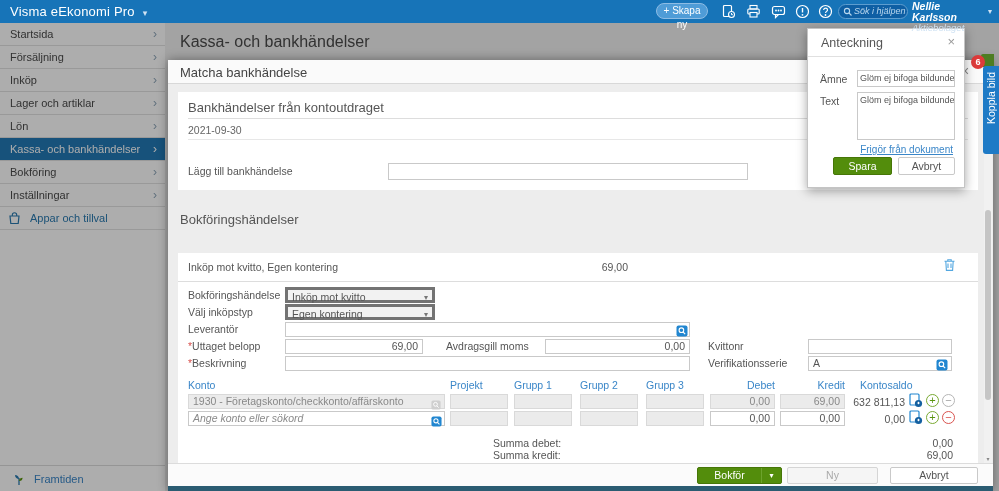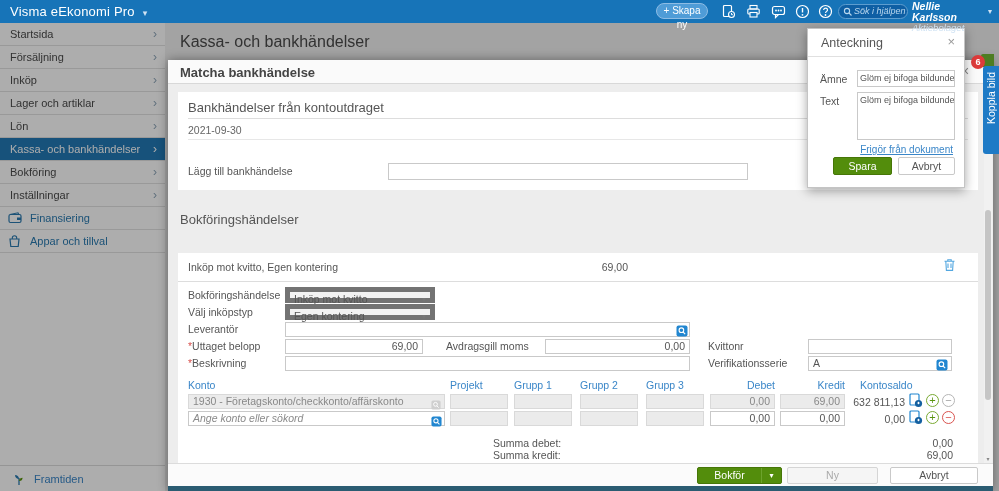--- a/index.html
+++ b/index.html
@@ -35,31 +35,31 @@
   
   .mainbg { position:absolute; left:165px; top:23px; width:834px; height:468px; background:#f0f0f0; z-index:1; }
   .page-title { position:absolute; left:15px; top:10px; font-size:16px; color:#4a4a4a; }
 
   
   .overlay { position:absolute; left:0; top:23px; width:999px; height:468px; background:rgba(0,0,0,.32); z-index:10; }
 
   
   .modal { position:absolute; left:168px; top:60px; width:825px; height:431px; background:#ededed; z-index:20; box-shadow:0 0 10px rgba(0,0,0,.4); }
   .modal-header { position:absolute; left:0; top:0; width:825px; height:24px; background:#fafafa; border-bottom:1px solid #d8d8d8; }
-  .modal-title { position:absolute; left:12px; top:5px; font-size:13px; color:#444;font-weight:bold; }
+  .modal-title { position:absolute; left:12px; top:5px; font-size:13px; color:#444; }
   .modal-x { position:absolute; left:793px; top:3px; font-size:14px; color:#888; cursor:pointer; }
   .panel { position:absolute; background:#fff; }
   .sec-title { font-size:13px; color:#555; }
   .hline { position:absolute; border-top:1px solid #ddd; }
   .lbl { position:absolute; font-size:10.5px; color:#555; line-height:15px; white-space:nowrap; }
   .req { color:#d9534f; }
   .inp { position:absolute; height:15px; background:#fff; border:1px solid #c9c9c9; font-size:10.5px; color:#555; line-height:13px; padding:0 4px; white-space:nowrap; overflow:hidden; cursor:text; }
   .inp.dis { background:#ebebeb; border-color:#d9d9d9; color:#888; cursor:default; }
   .inp.num { text-align:right; }
-  .sel { position:absolute; height:16px; background:#f2f2f2; border:5px solid #737373; font-size:10.5px; color:#555; line-height:14px; padding:0 14px 0 4px; cursor:pointer; }
+  .sel { position:absolute; height:16px; background:#f2f2f2; border:3px solid #737373; font-size:10.5px; color:#555; line-height:14px; padding:0 14px 0 4px; cursor:pointer; }
   .sel .chev { position:absolute; right:4px; top:1px; font-size:8px; color:#777; }
   .lookup { position:absolute; top:2px; cursor:pointer; }
   .th { position:absolute; font-size:10.5px; color:#3a86c8; cursor:pointer; white-space:nowrap; }
   .saldo { position:absolute; font-size:10.5px; color:#555; text-align:right; }
   .circle-btn { position:absolute; width:13px; height:13px; border-radius:50%; background:#fff; font-size:11px; line-height:11px; text-align:center; cursor:pointer; }
   .cb-green { border:1px solid #7aaa33; color:#5a9410; }
   .cb-grey  { border:1px solid #b5b5b5; color:#a0a0a0; }
   .cb-red   { border:1px solid #d9534f; color:#d9534f; }
   .sum-lbl { position:absolute; font-size:10.5px; color:#555; }
   .sum-val { position:absolute; font-size:10.5px; color:#555; width:175px; text-align:right; }
@@ -157,28 +157,20 @@
 
   <div class="sidebar">
     <div class="side-item"><span>Startsida</span><span class="chev">›</span></div>
     <div class="side-item"><span>Försäljning</span><span class="chev">›</span></div>
     <div class="side-item"><span>Inköp</span><span class="chev">›</span></div>
     <div class="side-item"><span>Lager och artiklar</span><span class="chev">›</span></div>
     <div class="side-item"><span>Lön</span><span class="chev">›</span></div>
     <div class="side-item selected"><span>Kassa- och bankhändelser</span><span class="chev">›</span></div>
     <div class="side-item"><span>Bokföring</span><span class="chev">›</span></div>
     <div class="side-item"><span>Inställningar</span><span class="chev">›</span></div>
-    <div class="side-tool">
-      <svg width="15" height="12" viewBox="0 0 15 12">
-          <rect x="1" y="2.5" width="12" height="8" rx="1.5" fill="none" stroke="#2a7ab0" stroke-width="1.2"></rect>
-          <path d="M2 2.5L10 .8l.8 1.7" fill="none" stroke="#2a7ab0" stroke-width="1.1"></path>
-          <rect x="9" y="5.5" width="4" height="2.5" fill="#2a7ab0"></rect>
-        </svg>
-      <span>Finansiering</span>
-    </div>
     <div class="side-tool">
       <svg width="13" height="13" viewBox="0 0 13 13">
           <path d="M2 4h9l-.8 7.5H2.8z" fill="none" stroke="#2a7ab0" stroke-width="1.2"></path>
           <path d="M4.3 4V3a2.2 2.2 0 014.4 0v1" fill="none" stroke="#2a7ab0" stroke-width="1.1"></path>
         </svg>
       <span>Appar och tillval</span>
     </div>
     <div class="side-footer">
       <svg width="14" height="13" viewBox="0 0 14 13">
           <path d="M7 12V5" stroke="#2a7ab0" stroke-width="1.3" fill="none"></path>

